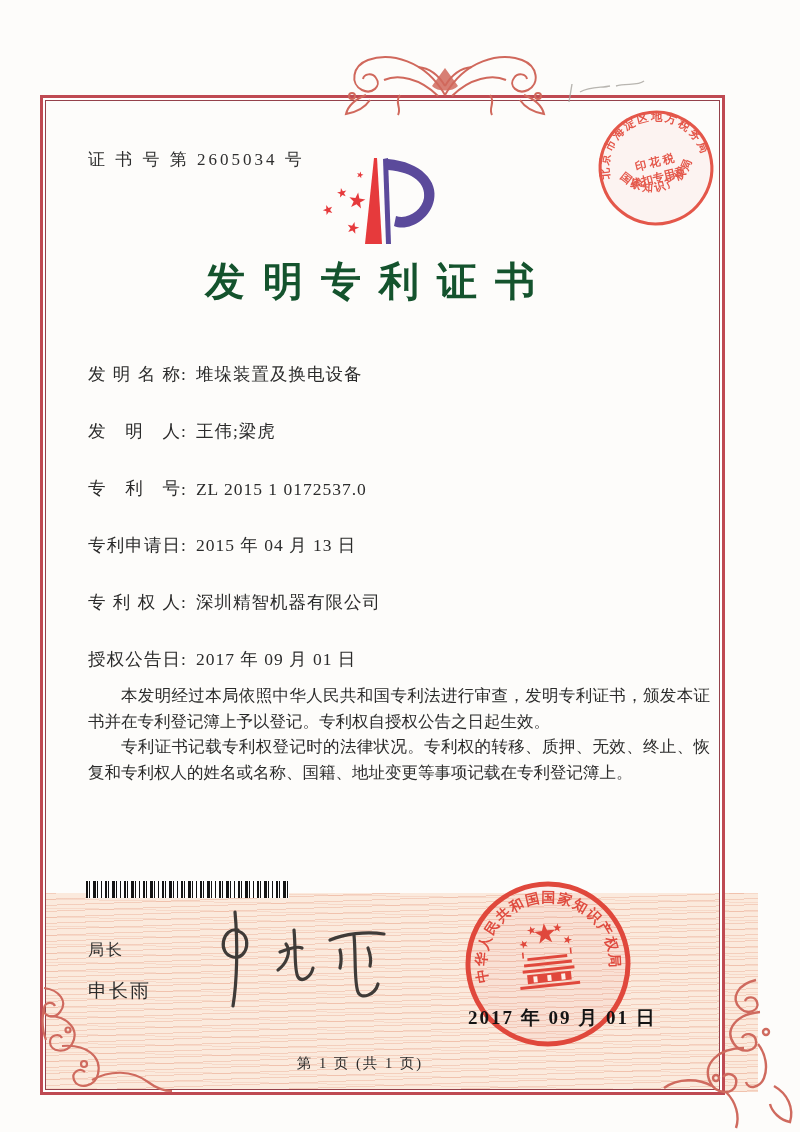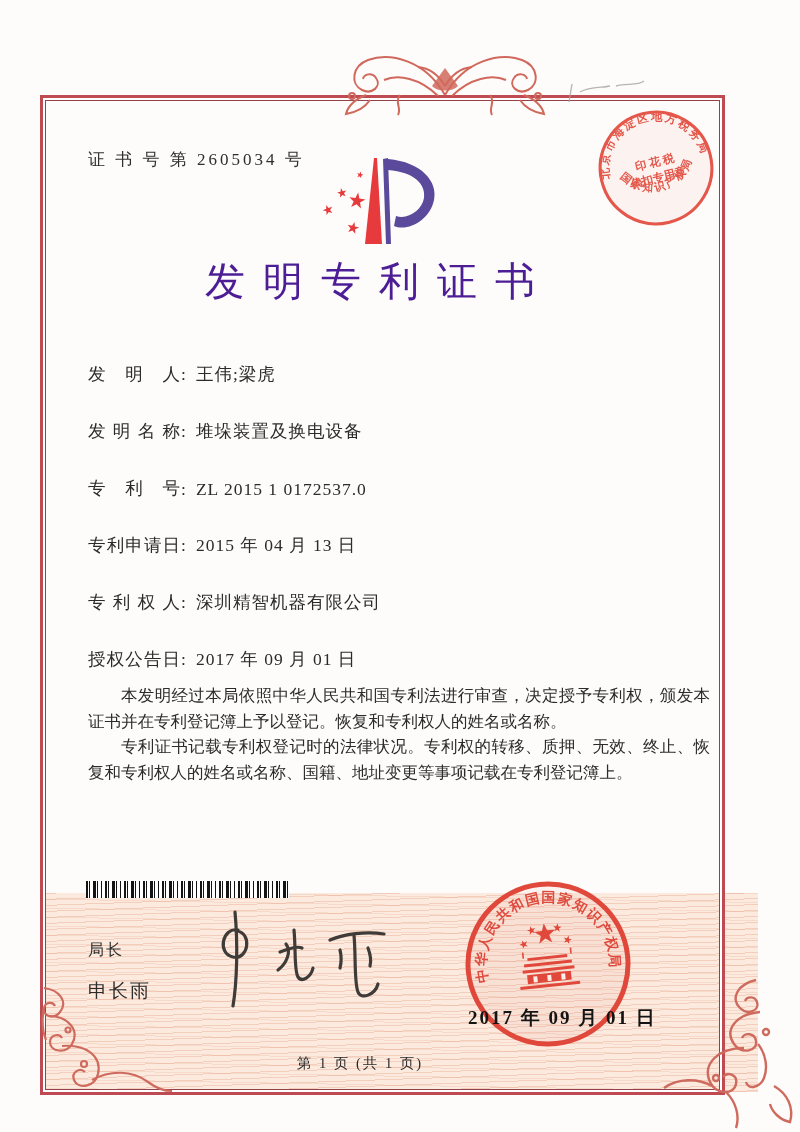--- a/index.html
+++ b/index.html
@@ -24,21 +24,21 @@
     box-shadow:inset 0 0 0 2px #ffffff, inset 0 0 0 3px #94414a;
     z-index:2;pointer-events:none;
   }
   .ornaments{position:absolute;left:0;top:0;z-index:3;pointer-events:none;}
   .content{position:absolute;left:0;top:4px;width:800px;height:1132px;z-index:4;}
 
   .cert-no{position:absolute;left:88px;top:144px;font-size:17px;letter-spacing:3px;color:#2e2e2e;}
   .logo{position:absolute;left:322px;top:142px;}
   .title{
     position:absolute;left:40px;top:250px;width:660px;text-align:center;
-    font-size:40px;font-weight:normal;letter-spacing:18px;text-indent:18px;color:#4c1d95;
+    font-size:40px;font-weight:bold;letter-spacing:18px;text-indent:18px;color:#14532d;
   }
   .fields{position:absolute;left:88px;top:358px;width:620px;list-style:none;margin:0;padding:0;}
   .frow{height:26px;margin-bottom:31px;font-size:17.5px;white-space:nowrap;}
   .flabel{display:inline-block;width:92px;text-align:justify;text-align-last:justify;vertical-align:bottom;}
   .fcolon{display:inline-block;margin-left:1px;}
   .fvalue{margin-left:10px;letter-spacing:1px;}
   .paras{position:absolute;left:88px;top:679px;width:622px;font-size:16.5px;line-height:25.5px;text-align:justify;}
   .paras p{margin:0;text-indent:2em;}
   .barcode{
     position:absolute;left:86px;top:877px;width:203px;height:17px;z-index:5;
@@ -116,41 +116,41 @@
       <use href="#star-logo" transform="translate(20,47) scale(0.5) rotate(-12)"></use>
       <use href="#star-logo" transform="translate(35,55) scale(0.85) rotate(8)"></use>
       <use href="#star-logo" transform="translate(6,64) scale(0.52) rotate(-20)"></use>
       <use href="#star-logo" transform="translate(31,82) scale(0.62) rotate(14)"></use>
     </svg>
 
     <div class="title">发明专利证书</div>
 
     <ul class="fields">
       <li class="frow">
+        <span class="flabel">发明名称</span><span class="fcolon">:</span><span class="fvalue">堆垛装置及换电设备</span>
+      </li>
+      <li class="frow">
         <span class="flabel">发明人</span><span class="fcolon">:</span><span class="fvalue">王伟;梁虎</span>
       </li>
       <li class="frow">
-        <span class="flabel">发明名称</span><span class="fcolon">:</span><span class="fvalue">堆垛装置及换电设备</span>
-      </li>
-      <li class="frow">
         <span class="flabel">专利号</span><span class="fcolon">:</span><span class="fvalue">ZL 2015 1 0172537.0</span>
       </li>
       <li class="frow">
         <span class="flabel">专利申请日</span><span class="fcolon">:</span><span class="fvalue">2015 年 04 月 13 日</span>
       </li>
       <li class="frow">
         <span class="flabel">专利权人</span><span class="fcolon">:</span><span class="fvalue">深圳精智机器有限公司</span>
       </li>
       <li class="frow">
         <span class="flabel">授权公告日</span><span class="fcolon">:</span><span class="fvalue">2017 年 09 月 01 日</span>
       </li>
     </ul>
 
     <div class="paras">
-      <p>本发明经过本局依照中华人民共和国专利法进行审查，决定授予专利权，颁发本证书并在专利登记簿上予以登记。恢复和专利权人的姓名或名称。</p>
+      <p>本发明经过本局依照中华人民共和国专利法进行审查，发明专利证书，颁发本证书并在专利登记簿上予以登记。专利权自授权公告之日起生效。</p>
       <p>专利证书记载专利权登记时的法律状况。专利权的转移、质押、无效、终止、恢复和专利权人的姓名或名称、国籍、地址变更等事项记载在专利登记簿上。</p>
     </div>
 
     <div class="barcode"></div>
 
     <div class="sig-title">局长</div>
     <div class="sig-name">申长雨</div>
 
     <svg class="sig-script" width="220" height="115" viewBox="0 0 220 115">
       <g stroke="#3f3b38" stroke-width="3.2" fill="none" stroke-linecap="round" stroke-linejoin="round">

